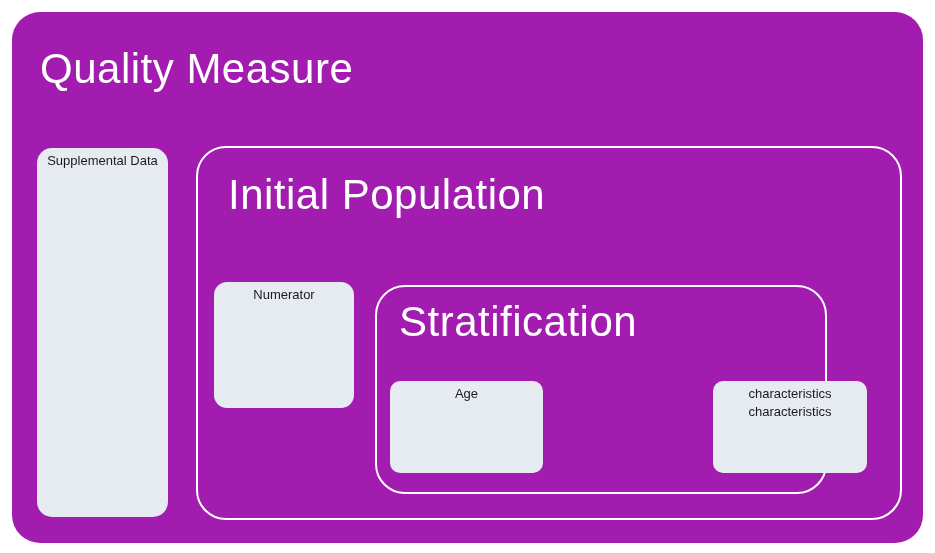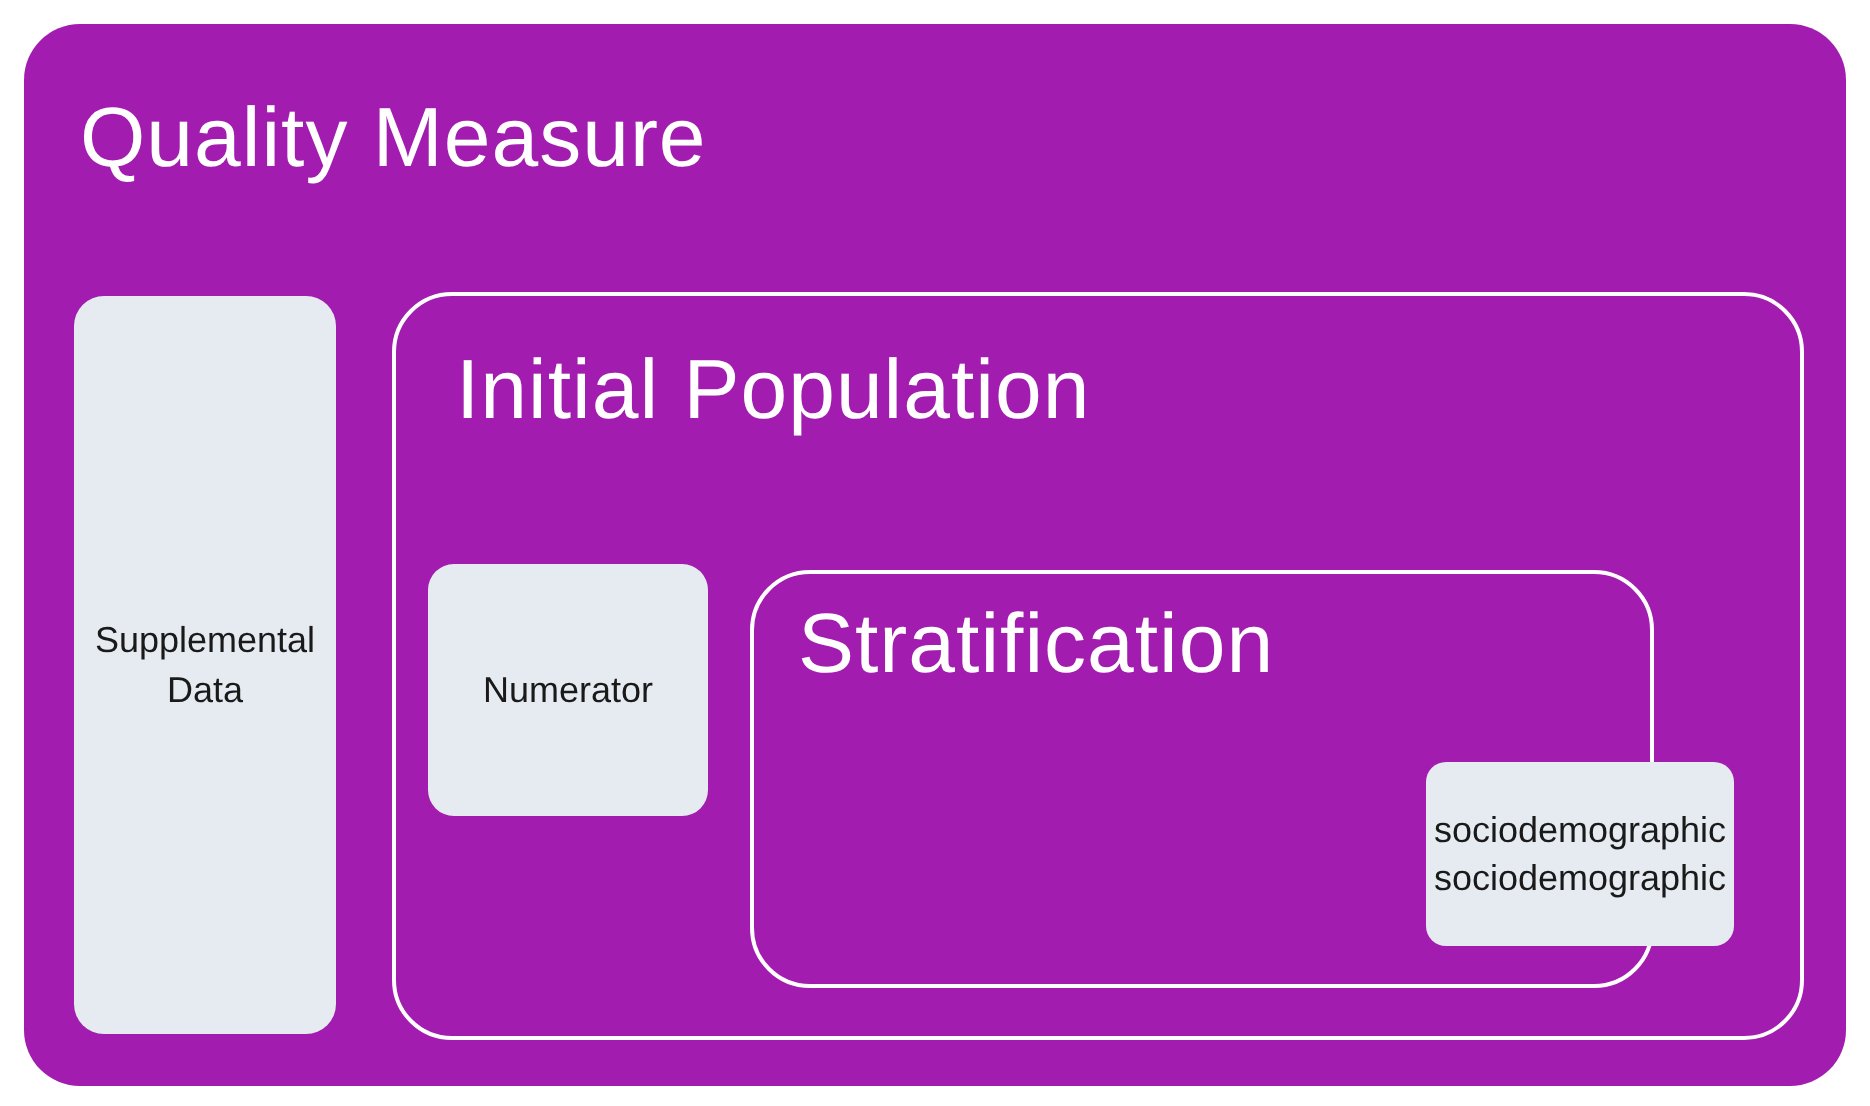--- a/index.html
+++ b/index.html
@@ -35,25 +35,25 @@
   }
   .qm-title   { left: 28px;  top: 34px; }
   .ip-title   { left: 30px;  top: 24px; }
   .strat-title{ left: 22px;  top: 12px; }
 
   .light-box {
     position: absolute;
     background: #E5EBF1;
     border-radius: 13px;
     display: flex;
-    align-items: center;
+    align-items: flex-start;
     justify-content: center;
     text-align: center;
     color: #1a1a1a;
-    font-size: 18px;
+    font-size: 13px;
     line-height: 1.35;
     box-sizing: border-box;
     padding: 4px 5px;
   }
   .supplemental-box {
     left: 25px;
     top: 136px;
     width: 131px;
     height: 369px;
     border-radius: 15px;
@@ -103,24 +103,27 @@
 
       <div class="light-box numerator-box">
         <span>Numerator</span>
       </div>
 
 
       <div class="outline-container strat-container">
 
         <div class="big-title strat-title">Stratification</div>
 
+        <div class="light-box strat-box age-box">
+          <span>Age</span>
+        </div>
 
 
         <div class="light-box strat-box socio-box">
-          <span>sociodemographic sociodemographic</span>
+          <span>characteristics characteristics</span>
         </div>
 
       </div>
 
     </div>
 
   </div>
 
 </div>
 

